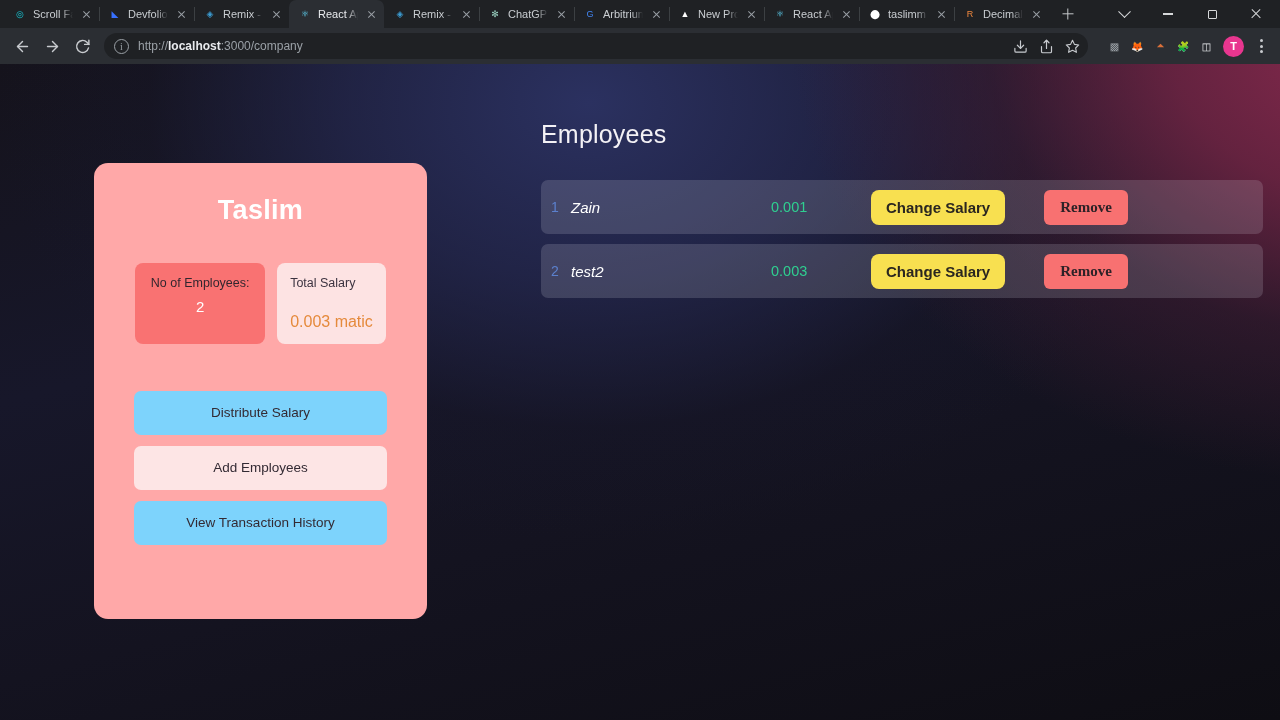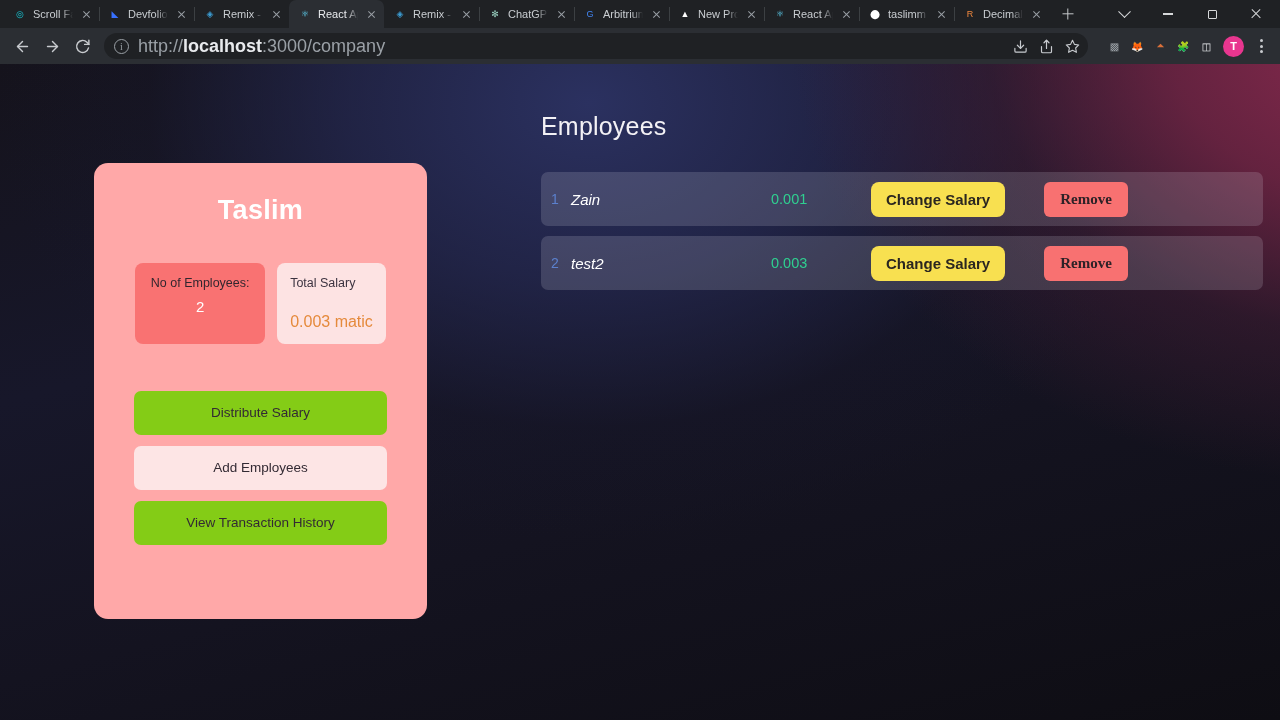--- a/index.html
+++ b/index.html
@@ -162,21 +162,21 @@
     border: 1.2px solid #9aa0a6;
     border-radius: 50%;
     color: #9aa0a6;
     font-size: 10px;
     line-height: 13px;
     text-align: center;
     font-family: "Liberation Serif", serif;
     margin-right: 9px;
   }
   #url-text {
-    font-size: 18px;
+    font-size: 12px;
     color: #9aa0a6;
     white-space: nowrap;
     overflow: hidden;
     flex: 1 1 auto;
   }
   #url-text b { color: #e8eaed; font-weight: 700; }
   #omni-actions { display: flex; align-items: center; gap: 2px; flex: 0 0 auto; }
   .omni-icon {
     width: 24px; height: 24px;
     display: flex; align-items: center; justify-content: center;
@@ -287,32 +287,32 @@
     flex-direction: column;
     gap: 11px;
   }
   .card-btn {
     height: 44px;
     border-radius: 7px;
     border: none;
     font-family: "Liberation Sans", sans-serif;
     font-size: 13.5px;
     color: #332a33;
-    background: #84cc16;
+    background: #7dd3fc;
     cursor: pointer;
     display: flex;
     align-items: center;
     justify-content: center;
   }
   .card-btn.light { background: #fde5e5; }
 
   
   #employees-panel {
     position: absolute;
-    left: 541px; top: 48px;
+    left: 541px; top: 56px;
     width: 722px;
   }
   #employees-title {
     color: #f3f1f5;
     font-size: 25px;
     font-weight: 400;
     letter-spacing: 0.2px;
     margin-bottom: 31px;
   }
   #employee-list { display: flex; flex-direction: column; gap: 10px; }

